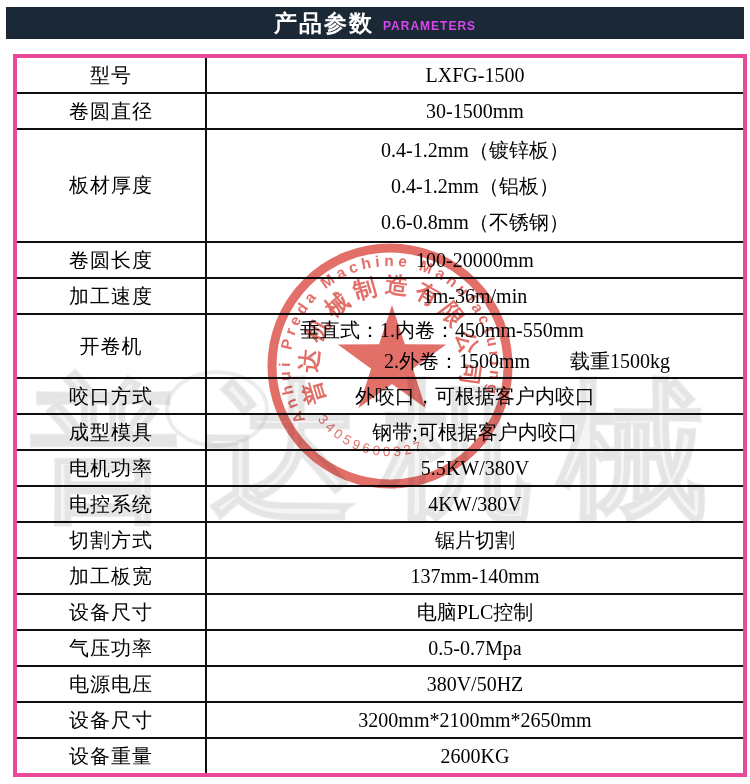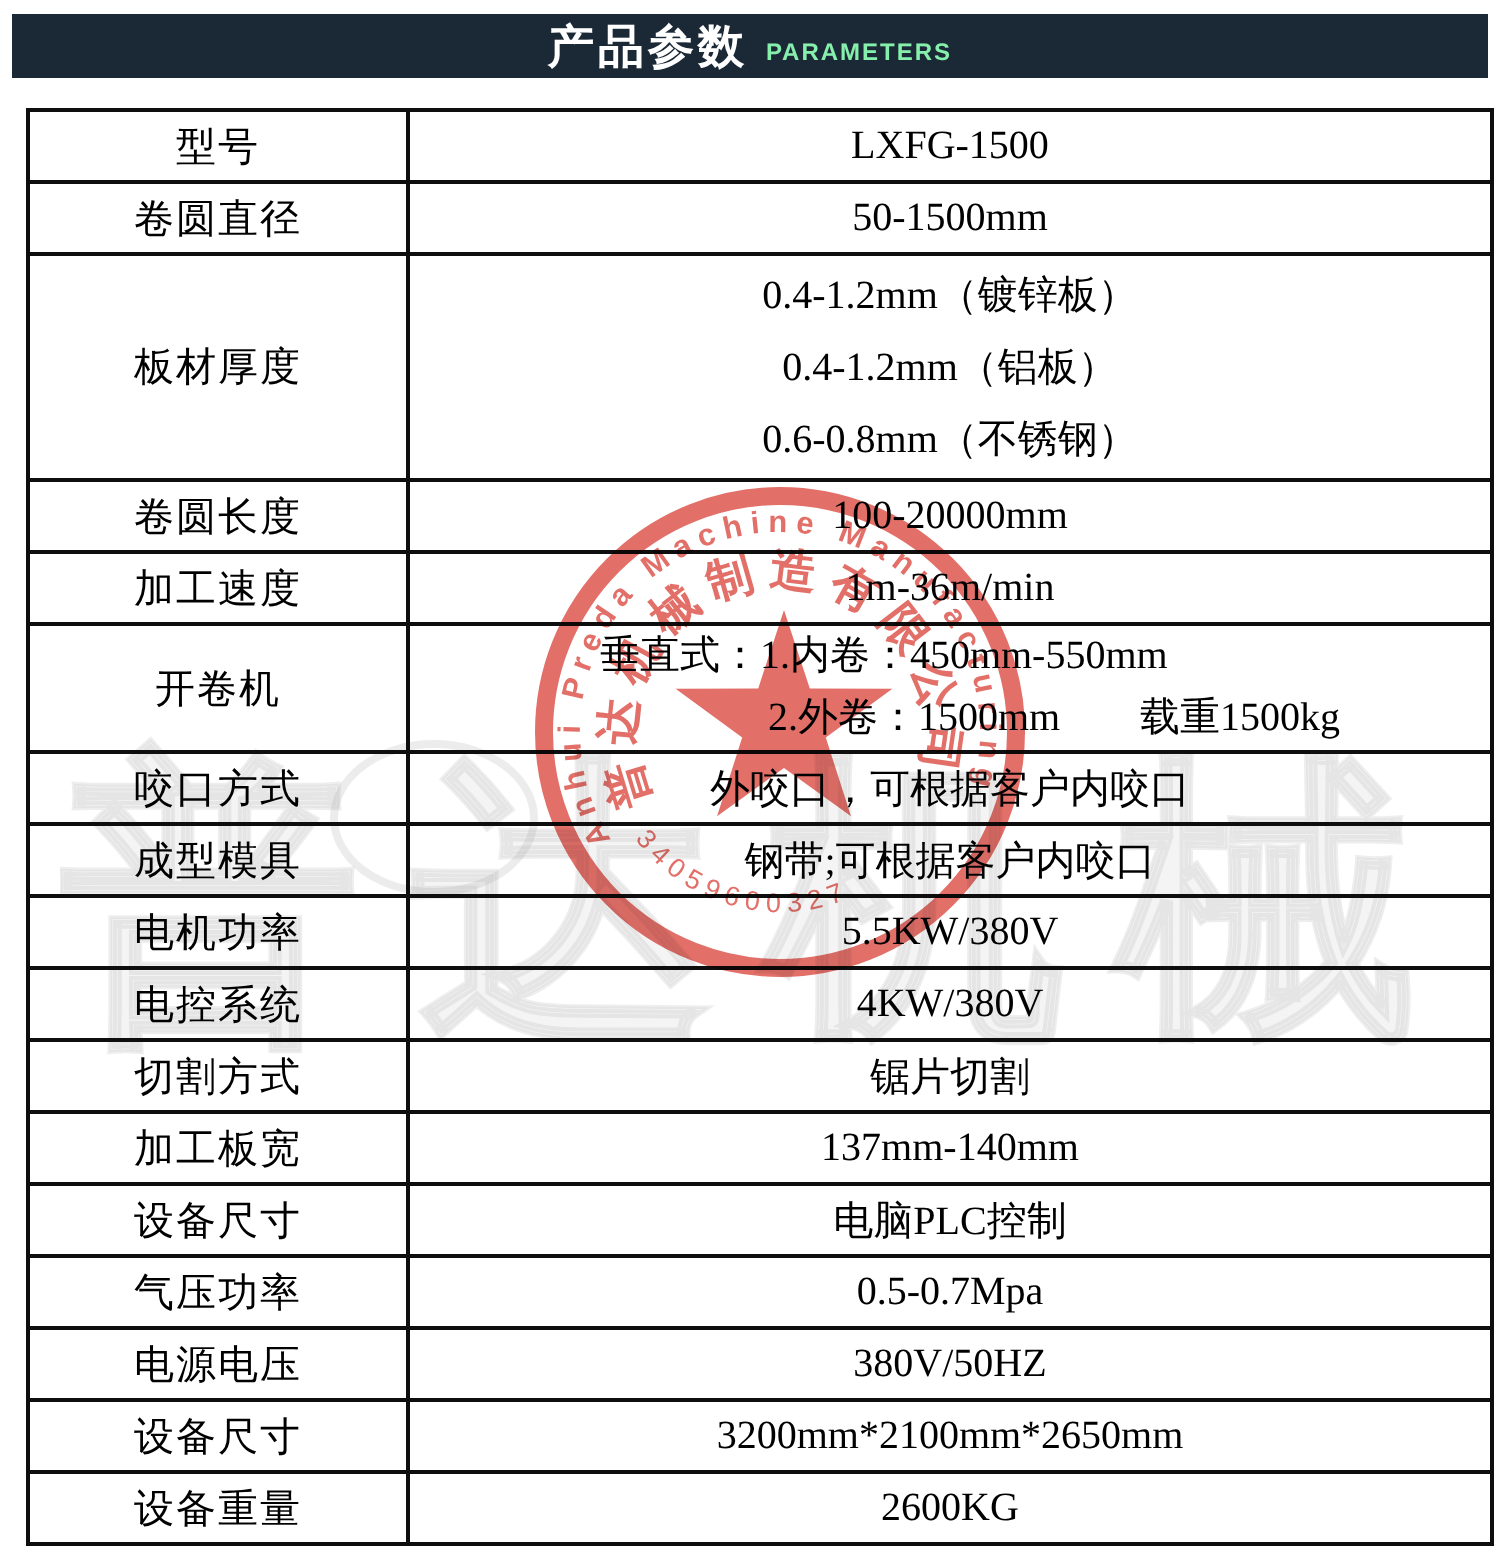--- a/index.html
+++ b/index.html
@@ -5,38 +5,38 @@
   html,body{margin:0;padding:0;}
   body{width:750px;height:784px;background:#ffffff;overflow:hidden;
        font-family:"Liberation Serif","DejaVu Serif",serif;}
   .page{position:relative;width:750px;height:784px;background:#ffffff;border-radius:27px;}
 
   
   .header-bar{position:absolute;left:6px;right:6px;top:7px;height:32px;
       background:#1b2836;display:flex;align-items:center;justify-content:center;}
   .header-bar .cn{color:#ffffff;font-family:"Liberation Sans","DejaVu Sans",sans-serif;
       font-weight:bold;font-size:23px;letter-spacing:2px;}
-  .header-bar .en{color:#86efac;font-family:"Liberation Sans","DejaVu Sans",sans-serif;
+  .header-bar .en{color:#d946ef;font-family:"Liberation Sans","DejaVu Sans",sans-serif;
       font-weight:bold;font-size:12px;letter-spacing:1px;margin-left:9px;
       align-self:center;margin-top:6px;}
 
   
   .gray-watermark{position:absolute;left:30px;top:350px;width:700px;height:210px;
       z-index:1;pointer-events:none;overflow:hidden;}
   .gray-watermark .wm-text{font-size:150px;line-height:200px;letter-spacing:26px;
       font-family:"Liberation Sans","DejaVu Sans",sans-serif;font-weight:bold;
       color:rgba(150,150,150,0.10);-webkit-text-stroke:2px rgba(160,160,160,0.18);
       white-space:nowrap;}
   .gray-watermark .wm-ellipse{position:absolute;left:135px;top:20px;width:96px;height:70px;
       border:4px solid rgba(170,170,170,0.22);border-radius:50%;}
 
   
   table.spec{position:absolute;left:13px;top:54px;width:734px;z-index:2;
       border-collapse:collapse;background:transparent;table-layout:fixed;}
-  table.spec{border:2px solid #ec4899;}
+  table.spec{border:4px solid #ec4899;}
   table.spec td{border:2px solid #0e0e0e;font-size:20px;color:#000;
       padding:0 4px;background:transparent;}
   td.lbl{width:180px;text-align:center;letter-spacing:1px;}
   td.val{text-align:center;}
   tr.r-s td{height:34px;}
   tr.r-thick td{height:111px;}
   tr.r-thick .val div{line-height:36px;}
   tr.r-unc td{height:62px;}
   .ublock{display:inline-block;text-align:left;line-height:31px;margin-left:20px;}
   .ublock .indent{text-indent:84px;}
@@ -63,21 +63,21 @@
   </div>
 
   <table class="spec">
     <tbody>
         <tr class="r-s">
       <td class="lbl">型号</td>
       <td class="val">LXFG-1500</td>
     </tr>
     <tr class="r-s">
       <td class="lbl">卷圆直径</td>
-      <td class="val">50-1500mm</td>
+      <td class="val">30-1500mm</td>
     </tr>
     <tr class="r-thick">
       <td class="lbl">板材厚度</td>
       <td class="val">
         <div>0.4-1.2mm（镀锌板）</div>
         <div>0.4-1.2mm（铝板）</div>
         <div>0.6-0.8mm（不锈钢）</div>
       </td>
     </tr>
     <tr class="r-s">

